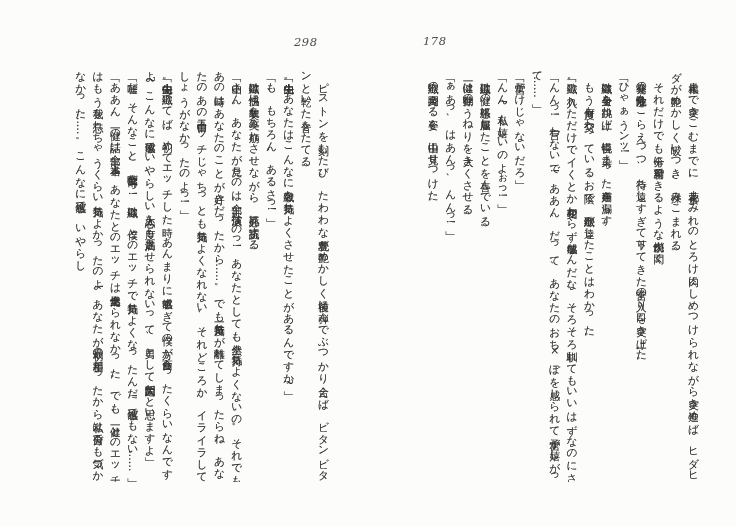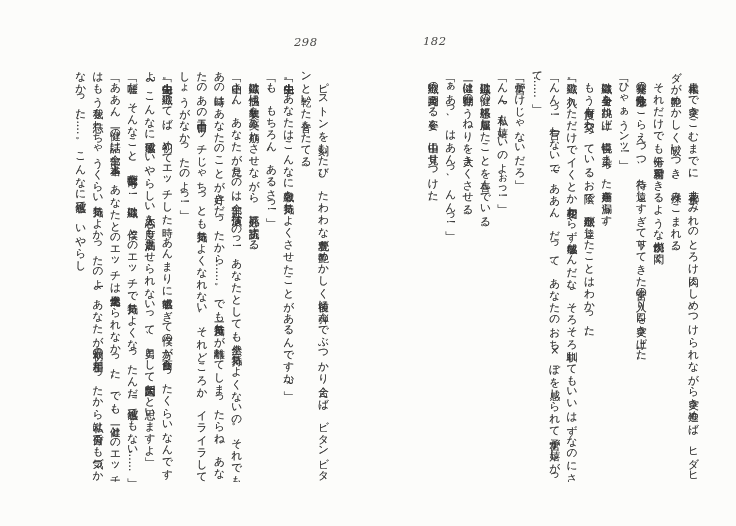--- a/index.html
+++ b/index.html
@@ -71,21 +71,21 @@
         <p>「も、もちろん、あるさっ!」</p>
         <p>歌織は快感に美貌を笑み崩れさせながら、必死に抗議する。</p>
         <p>「中山さん。あなたが見たのは全部、演技なのっ! あなたとしても全然、気持ちよくないの。それでもあの時はあなたのことが好きだったから……。でも一度気持ちが離れてしまったらね、あなたのあの自己中エッチじゃちっとも気持ちよくなれない、それどころか、イライラしてしょうがなかったのよっ!」</p>
         <p>「中山先生。歌織ってば、初めてエッチした時、あんまりに敏感すぎて僕の方が面食らったくらいなんですよ? こんなに敏感でいやらしい恋人を一度も満足させられないって、男として大問題だと思いますよ」</p>
         <p>「嘘だ! そんなこと、全部嘘だっ! 歌織は、僕とのエッチで気持ちよくなったんだ! 敏感でもない……」</p>
         <p>「ああん、健一の話は全部、本当よ! あなたとのエッチは全然燃えられなかった。でも、健一とのエッチはもう我を忘れちゃうくらい気持ちよかったのよ! あなたが最初の相手だったから私は自分でも気づかなかった……。こんなに敏感で、いやらし</p>
       </div>
   </section>
 
   <section class="page page-right">
-    <div class="folio folio-right">182</div>
+    <div class="folio folio-right">178</div>
     <div class="text-block">
         <p>根元まで突きこむまでに、花蜜まみれのとろけ肉にしめつけられながら突き進めば、ヒダヒダが艶めかしく吸いつき、揉みこまれる。</p>
         <p>それだけでも十分に射精できるような肉悦が閃く。</p>
         <p>暴発の危険性をこらえつつ、待ち遠しすぎて下りてきた子宮の入り口を突き上げた。</p>
         <p>「ひゃぁうンッ!」</p>
         <p>歌織は全身を跳ね上げ、喜悦に染まった嬌声を漏らす。</p>
         <p>もう何度も交わっているお陰で、歌織が達したことはわかった。</p>
         <p>「歌織。 入れただけでイくとか相変わらず敏感なんだな。そろそろ馴れてもいいはずなのにさ」</p>
         <p>「んんっ! 言わないで! ああん、だって、あなたのおち×ぽを感じられて子宮が嬉しがって……」</p>
         <p>「子宮だけじゃないだろ」</p>

